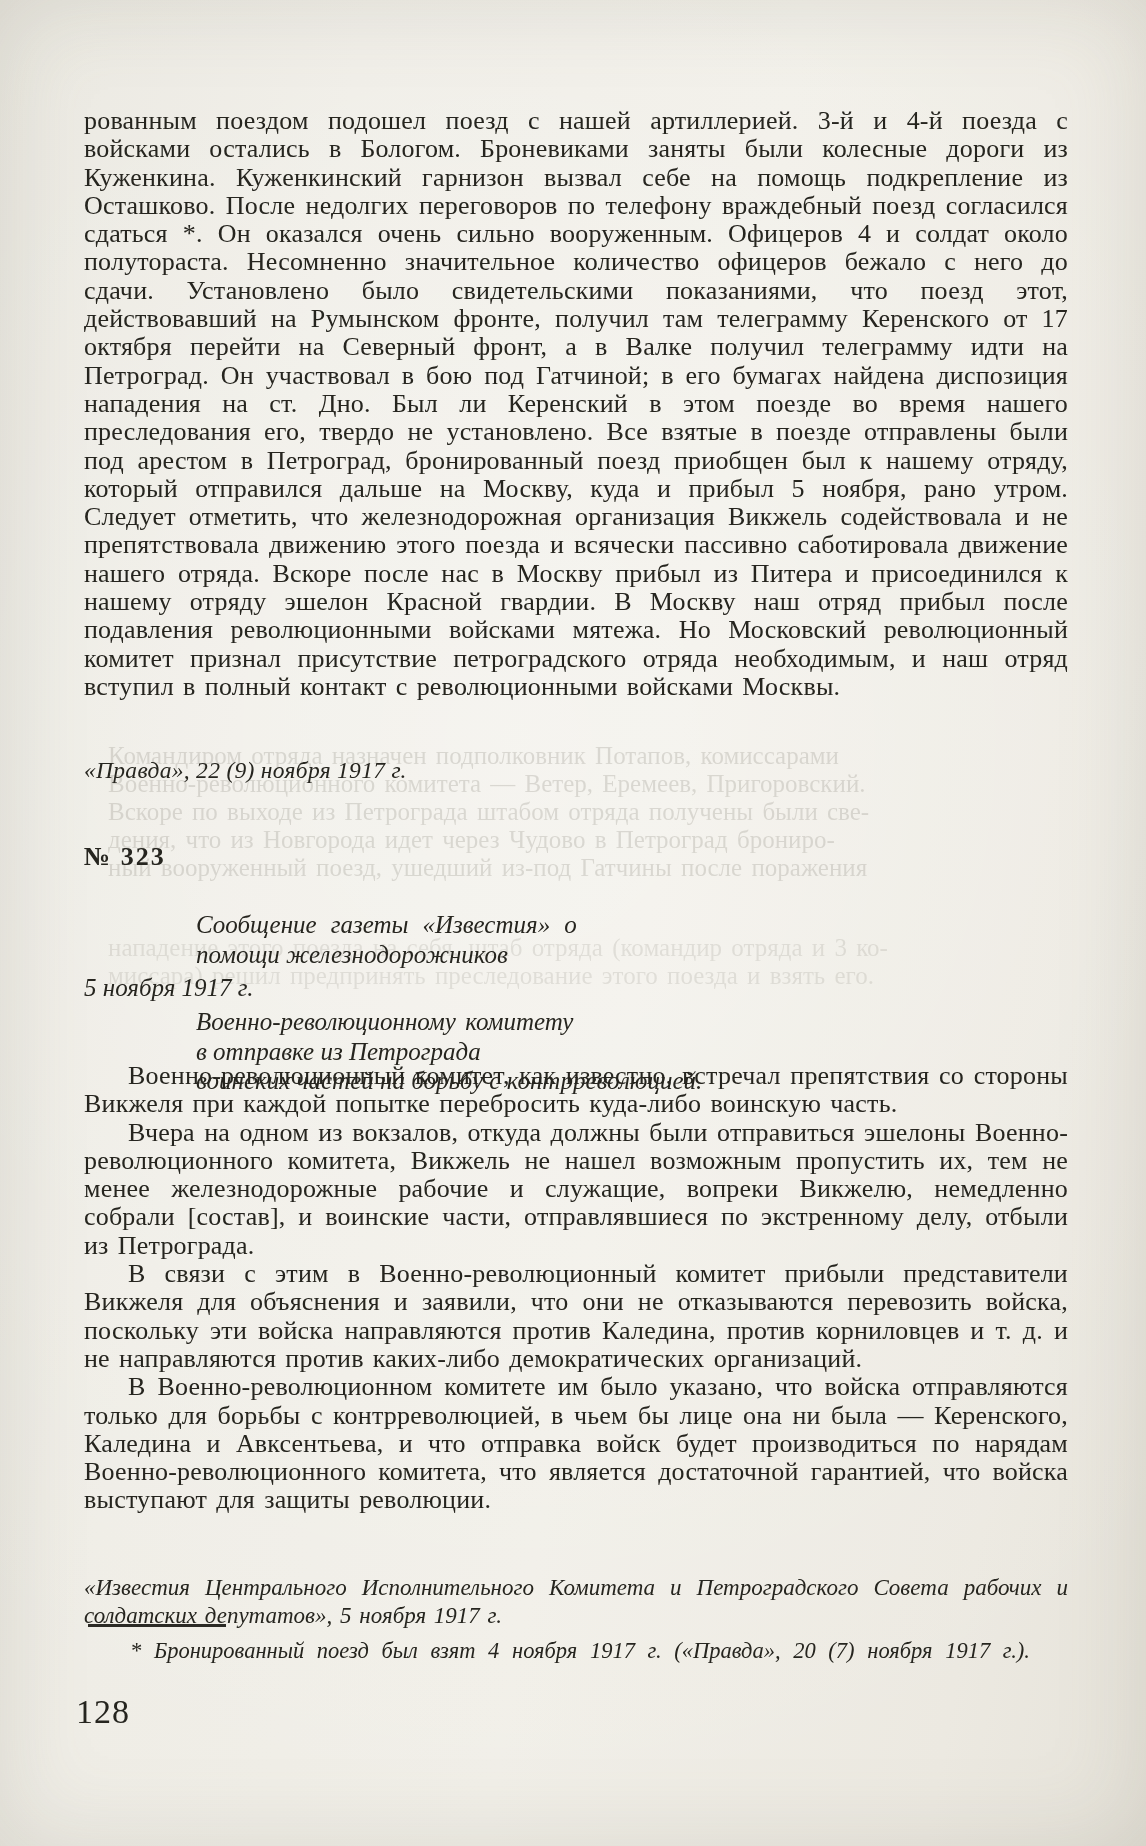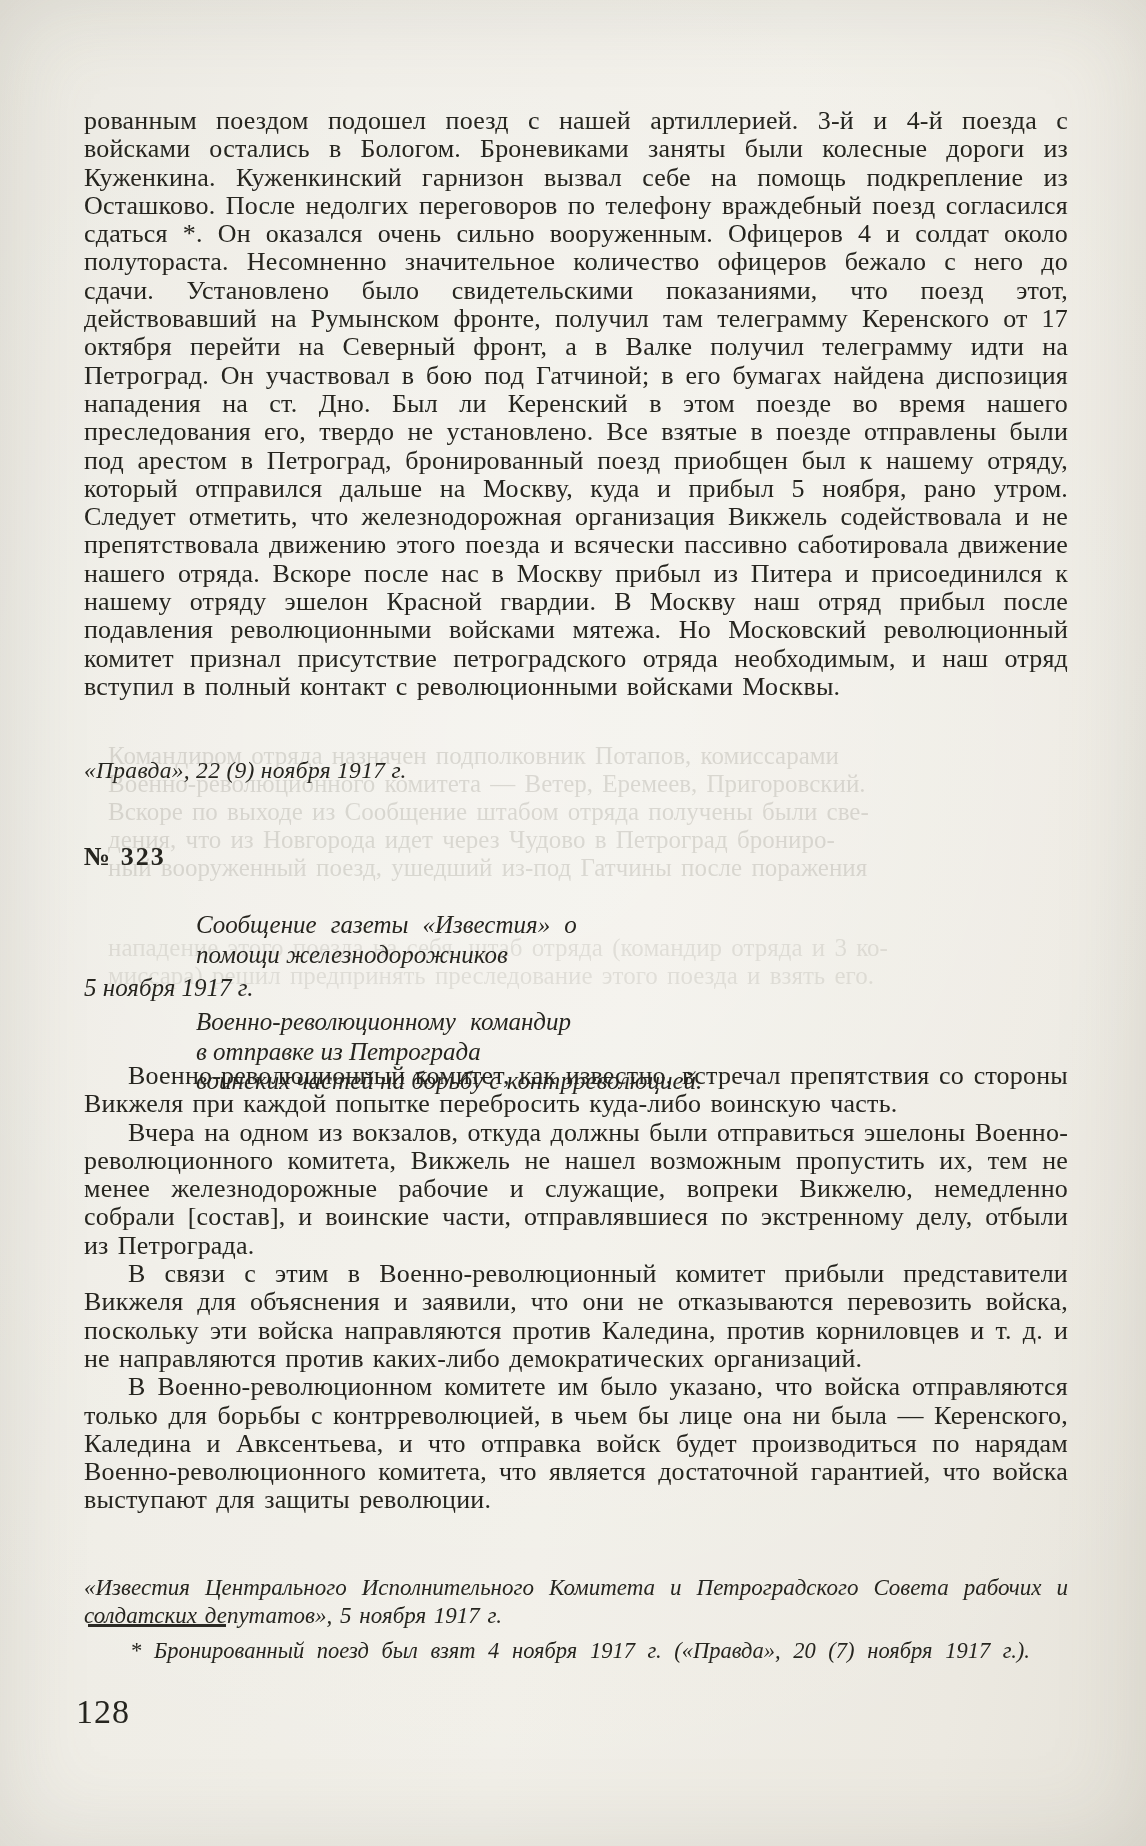--- a/index.html
+++ b/index.html
@@ -104,36 +104,36 @@
   .ghost:nth-child(7) { top: 962px; opacity: 0.15; }
 </style>
 </head>
 <body>
 
 <div class="page">
 
   <div class="ghost-layer">
     <div class="ghost">Командиром отряда назначен подполковник Потапов, комиссарами</div>
     <div class="ghost">Военно-революционного комитета — Ветер, Еремеев, Пригоровский.</div>
-    <div class="ghost">Вскоре по выходе из Сообщение штабом отряда получены были све-</div>
+    <div class="ghost">Вскоре по выходе из Петрограда штабом отряда получены были све-</div>
     <div class="ghost">дения, что из Новгорода идет через Чудово в Петроград брониро-</div>
     <div class="ghost">ный вооруженный поезд, ушедший из-под Гатчины после поражения</div>
     <div class="ghost">нападение этого поезда на себя, штаб отряда (командир отряда и 3 ко-</div>
     <div class="ghost">миссара) решил предпринять преследование этого поезда и взять его.</div>
   </div>
 
   <div class="abs body-text" id="doc322-body">рованным поездом подошел поезд с нашей артиллерией. 3-й и 4-й поезда с войсками остались в Бологом. Броневиками заняты были колесные дороги из Куженкина. Куженкинский гарнизон вызвал себе на помощь подкрепление из Осташково. После недолгих переговоров по телефону враждебный поезд согласился сдаться *. Он оказался очень сильно вооруженным. Офицеров 4 и солдат около полутораста. Несомненно значительное количество офицеров бежало с него до сдачи. Установлено было свидетельскими показаниями, что поезд этот, действовавший на Румынском фронте, получил там телеграмму Керенского от 17 октября перейти на Северный фронт, а в Валке получил телеграмму идти на Петроград. Он участвовал в бою под Гатчиной; в его бумагах найдена диспозиция нападения на ст. Дно. Был ли Керенский в этом поезде во время нашего преследования его, твердо не установлено. Все взятые в поезде отправлены были под арестом в Петроград, бронированный поезд приобщен был к нашему отряду, который отправился дальше на Москву, куда и прибыл 5 ноября, рано утром. Следует отметить, что железнодорожная организация Викжель содействовала и не препятствовала движению этого поезда и всячески пассивно саботировала движение нашего отряда. Вскоре после нас в Москву прибыл из Питера и присоединился к нашему отряду эшелон Красной гвардии. В Москву наш отряд прибыл после подавления революционными войсками мятежа. Но Московский революционный комитет признал присутствие петроградского отряда необходимым, и наш отряд вступил в полный контакт с революционными войсками Москвы.</div>
 
   <div class="abs source-line" id="doc322-source">«Правда», 22 (9) ноября 1917 г.</div>
 
   <div class="abs" id="sec-number">№ 323</div>
 
   <div class="abs" id="sec-title">
     <div class="t-line just">Сообщение газеты «Известия» о помощи железнодорожников</div>
-    <div class="t-line just">Военно-революционному командир в отправке из Петрограда</div>
+    <div class="t-line just">Военно-революционному комитету в отправке из Петрограда</div>
     <div class="t-line last">воинских частей на борьбу с контрреволюцией.</div>
   </div>
 
   <div class="abs" id="sec-date">5 ноября 1917 г.</div>
 
   <div class="abs body-text" id="doc323-body">
     <p>Военно-революционный комитет, как известно, встречал препятствия со стороны Викжеля при каждой попытке перебросить куда-либо воинскую часть.</p>
     <p>Вчера на одном из вокзалов, откуда должны были отправиться эшелоны Военно-революционного комитета, Викжель не нашел возможным пропустить их, тем не менее железнодорожные рабочие и служащие, вопреки Викжелю, немедленно собрали [состав], и воинские части, отправлявшиеся по экстренному делу, отбыли из Петрограда.</p>
     <p>В связи с этим в Военно-революционный комитет прибыли представители Викжеля для объяснения и заявили, что они не отказываются перевозить войска, поскольку эти войска направляются против Каледина, против корниловцев и т. д. и не направляются против каких-либо демократических организаций.</p>
     <p>В Военно-революционном комитете им было указано, что войска отправляются только для борьбы с контрреволюцией, в чьем бы лице она ни была — Керенского, Каледина и Авксентьева, и что отправка войск будет производиться по нарядам Военно-революционного комитета, что является достаточной гарантией, что войска выступают для защиты революции.</p>

